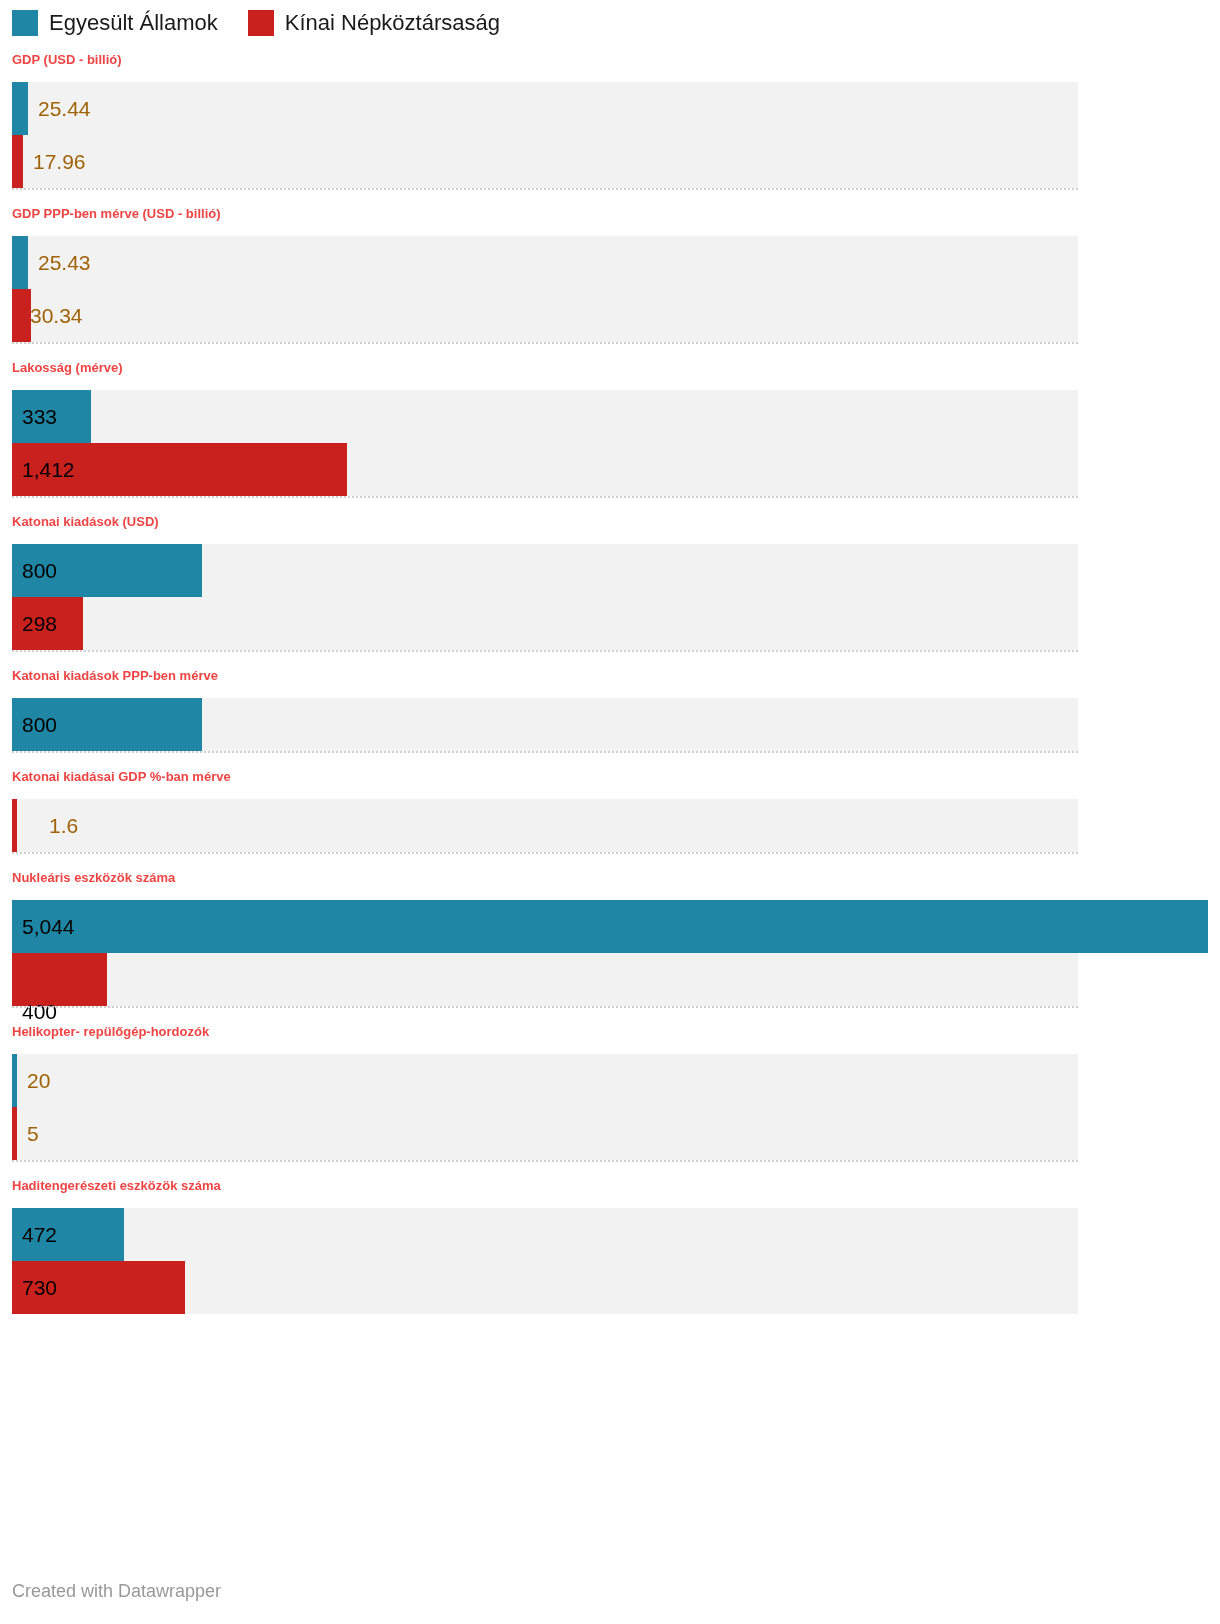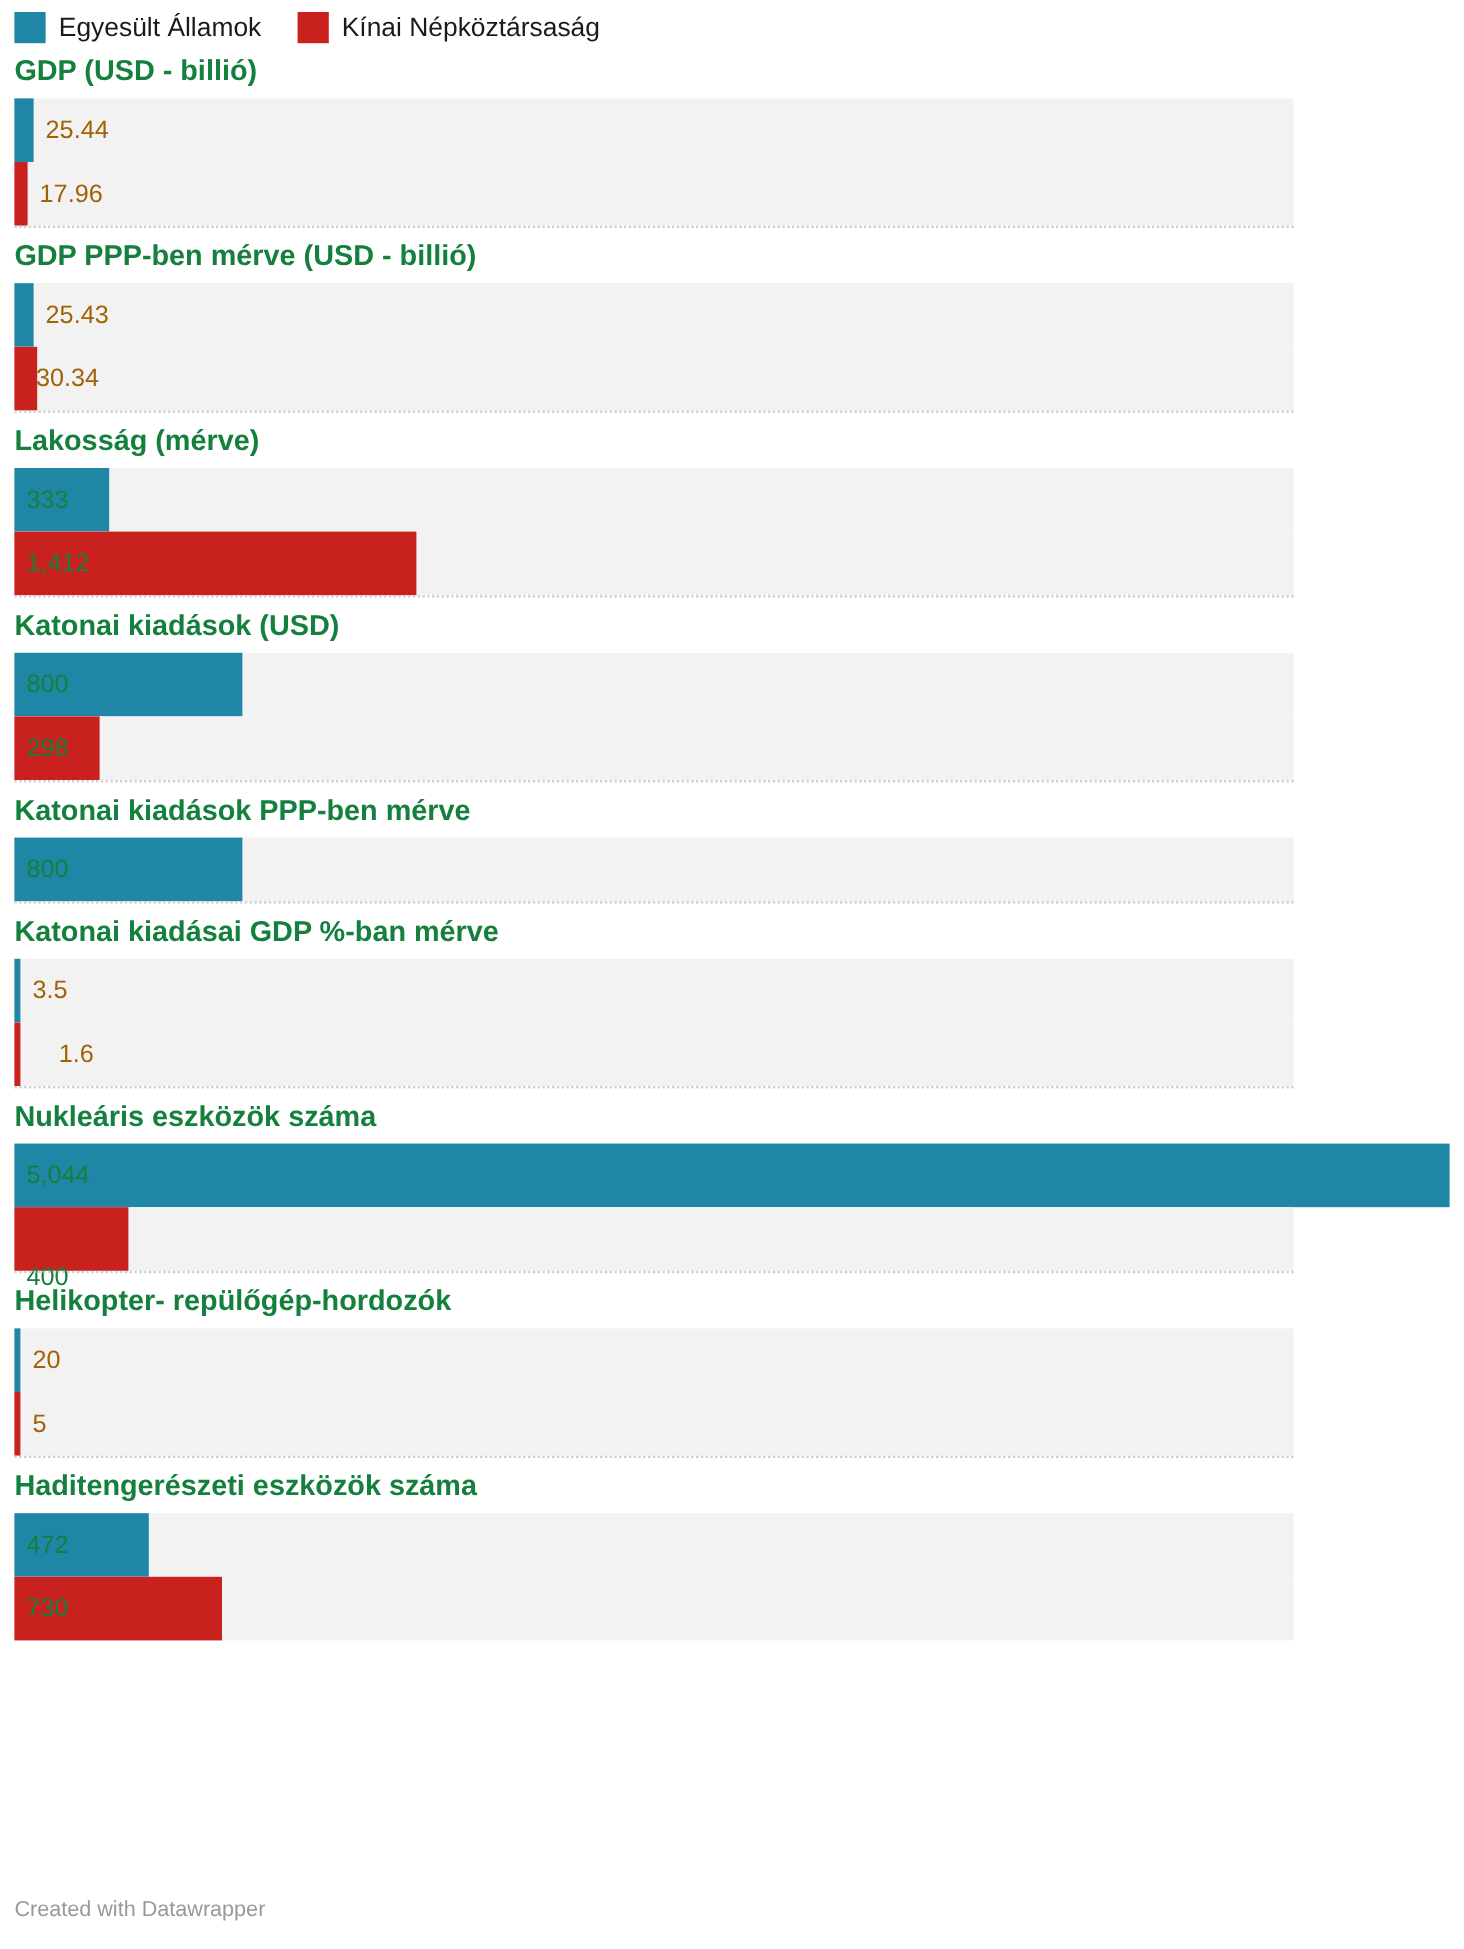--- a/index.html
+++ b/index.html
@@ -58,23 +58,23 @@
     padding: 0;
   }
   .group-divider {
     border-top: 2px dotted #cfcfcf;
     margin: 0 12px 0 12px;
     height: 0;
     font-size: 0;
     line-height: 0;
   }
   .group-title {
-    font-size: 24px;
+    font-size: 13px;
     font-weight: bold;
-    color: #15803d;
+    color: #ef4444;
     padding: 12px 12px 10px 12px;
     line-height: 24px;
     white-space: nowrap;
   }
   .bars {
     position: relative;
     margin: 0 12px;
   }
   .bar-row {
     position: relative;
@@ -92,21 +92,21 @@
   .bar-value {
     position: absolute;
     top: 0;
     height: 53px;
     line-height: 53px;
     font-size: 21px;
     white-space: nowrap;
     padding-left: 10px;
   }
   .bar-value.inside {
-    color: #15803d;
+    color: #000000;
     left: 0;
   }
   .bar-value.outside {
     color: #a16207;
   }
 
   
   .footer {
     position: absolute;
     left: 12px;
@@ -196,24 +196,20 @@
             <div class="bar-fill" style="width: 190px; background: rgb(31, 135, 165);"></div>
             <div class="bar-value inside" style="left: 0px;">800</div>
           </div>
         </div>
       </div>
       <div class="group">
         <div class="group-divider"></div>
         <div class="group-title">Katonai kiadásai GDP %-ban mérve</div>
         <div class="bars">
           <div class="bar-row">
-            <div class="bar-fill" style="width: 5px; background: rgb(31, 135, 165);"></div>
-            <div class="bar-value outside" style="left: 5px;">3.5</div>
-          </div>
-          <div class="bar-row">
             <div class="bar-fill" style="width: 5px; background: rgb(201, 33, 30);"></div>
             <div class="bar-value outside" style="left: 5px; padding-left: 32px;">1.6</div>
           </div>
         </div>
       </div>
       <div class="group">
         <div class="group-divider"></div>
         <div class="group-title">Nukleáris eszközök száma</div>
         <div class="bars">
           <div class="bar-row">

